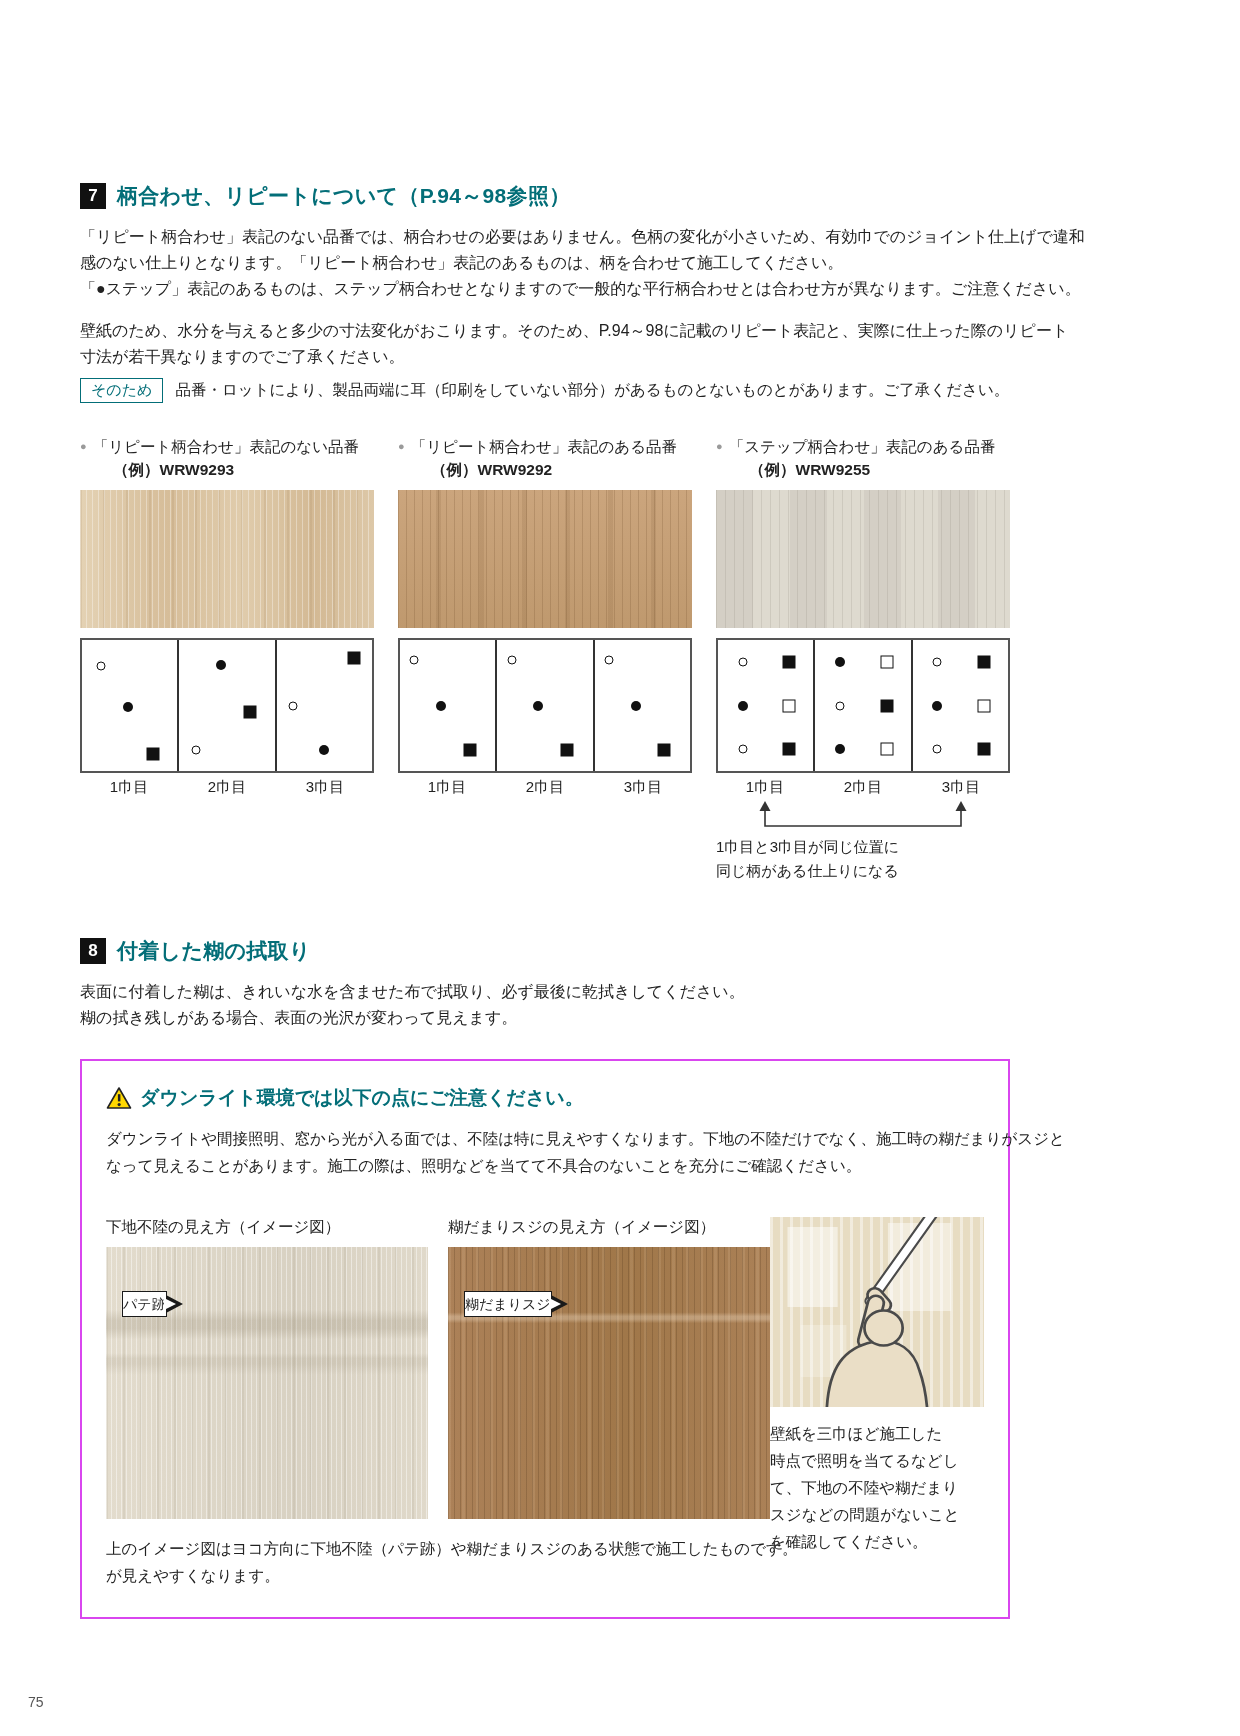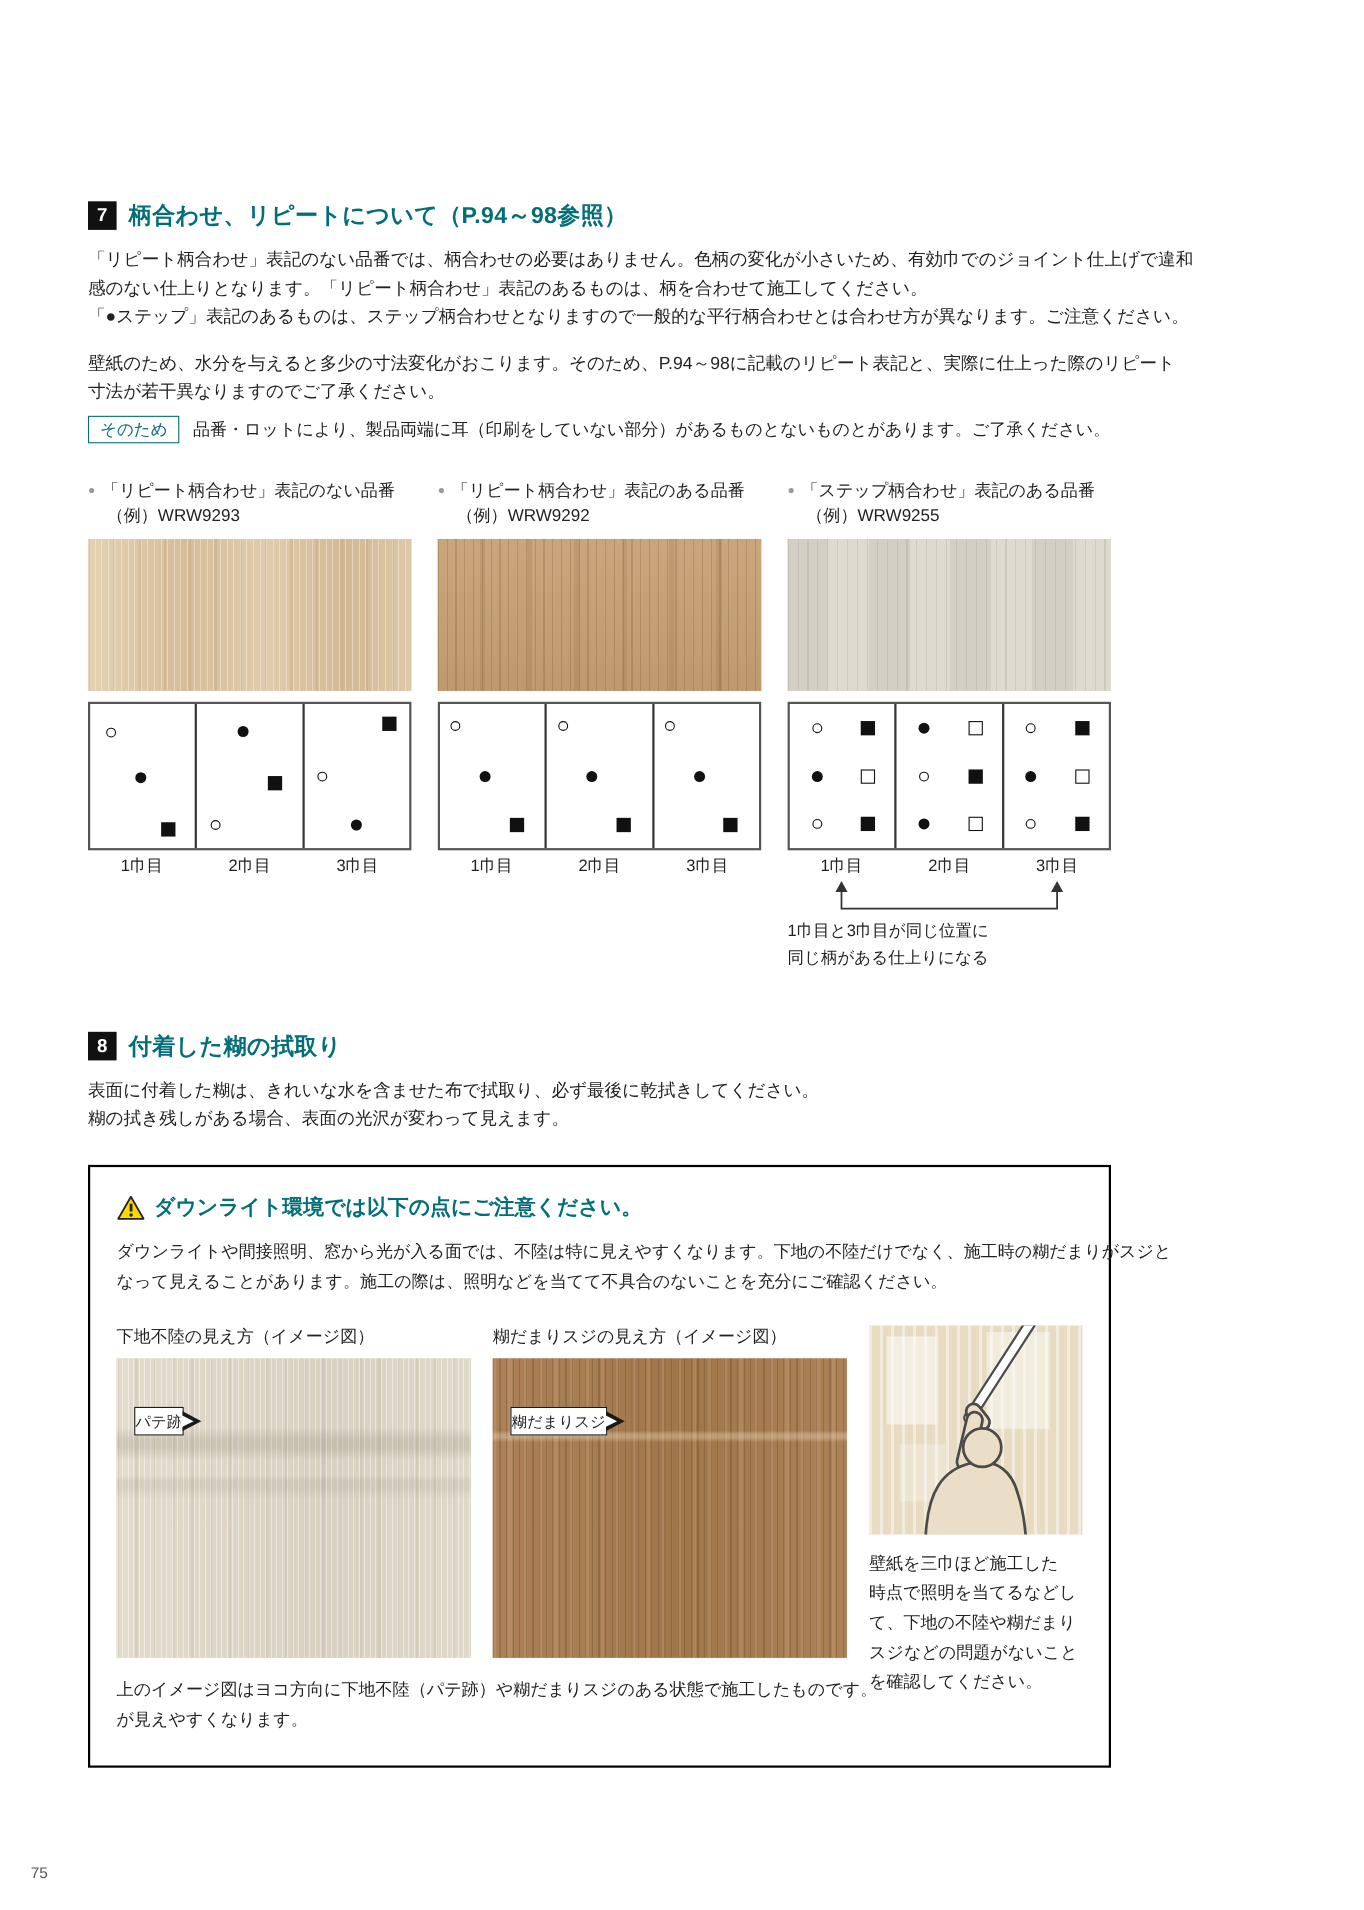--- a/index.html
+++ b/index.html
@@ -19,21 +19,21 @@
 
   .note-row{display:flex;align-items:center;gap:12px;margin-top:8px;}
   .note-label{border:1.5px solid #036e78;color:#036e78;font-size:15px;padding:2px 10px;white-space:nowrap;}
   .note-text{font-size:15.5px;white-space:nowrap;}
 
   
   .columns{display:flex;gap:24px;margin-top:32px;width:930px;}
   .col{width:294px;flex:0 0 294px;}
   .col-head{font-size:15.5px;line-height:23px;}
   .col-head .bullet{color:#9a9a9a;font-size:11px;vertical-align:2px;margin-right:6px;}
-  .col-head .example{margin-left:17px;}
+  .col-head .example{margin-left:33px;font-weight:bold;}
   .sample{height:138px;margin-top:9px;}
 
   .tex-9293{background-color:#dcc6a6;background-image:
     repeating-linear-gradient(90deg,rgba(255,255,255,.35) 0 1px,rgba(255,255,255,0) 1px 6px),
     repeating-linear-gradient(90deg,rgba(160,128,88,.16) 0 2px,rgba(0,0,0,0) 2px 23px),
     linear-gradient(90deg,#e4d2b4,#d6bd99 30%,#e0ccac 55%,#d3b994 80%,#ddc8a8);}
   .tex-9292{background-color:#c7a177;background-image:
     repeating-linear-gradient(90deg,rgba(110,75,40,.22) 0 1px,rgba(0,0,0,0) 1px 8px),
     repeating-linear-gradient(90deg,rgba(0,0,0,0) 0 38px,rgba(110,75,40,.13) 38px 43px),
     linear-gradient(180deg,#cba57d,#bf996e);}
@@ -53,26 +53,26 @@
   .dlabels{display:flex;margin-top:5px;}
   .dlabel{flex:1;text-align:center;font-size:15px;}
 
   .step-bracket{display:block;margin-top:2px;}
   .step-note{font-size:15px;line-height:24px;margin-top:2px;}
 
   
   .sec8{margin-top:54px;}
 
   
-  .wbox{margin-top:28px;width:930px;box-sizing:border-box;border:2px solid #000000;padding:24px 24px 28px 24px;}
+  .wbox{margin-top:28px;width:930px;box-sizing:border-box;border:2px solid #d946ef;padding:24px 24px 28px 24px;}
   .wb-title{display:flex;align-items:center;gap:8px;}
   .wb-title-text{font-size:19px;font-weight:bold;color:#036e78;}
   .wb-body{margin-top:14px;font-size:15.5px;line-height:27px;}
   .wb-body .tline{white-space:nowrap;}
-  .wb-grid{display:flex;gap:20px;margin-top:26px;}
+  .wb-grid{display:flex;margin-top:38px;}
   .wb-left{width:664px;flex:0 0 664px;}
   .wb-right{flex:1;}
   .wb-captions{display:flex;gap:20px;font-size:15.5px;margin-bottom:9px;}
   .wb-captions div{width:322px;}
   .wb-images{display:flex;gap:20px;}
   .wimg{width:322px;height:272px;position:relative;}
   .tex-putty{background-color:#ddd6c8;background-image:
     linear-gradient(180deg,rgba(0,0,0,0) 0 23%,rgba(140,128,104,.22) 27% 30%,rgba(0,0,0,0) 34% 39%,rgba(140,128,104,.14) 41% 43%,rgba(0,0,0,0) 47%),
     repeating-linear-gradient(90deg,rgba(255,255,255,.45) 0 1px,rgba(0,0,0,0) 1px 5px),
     repeating-linear-gradient(90deg,rgba(150,140,118,.14) 0 2px,rgba(0,0,0,0) 2px 17px),

